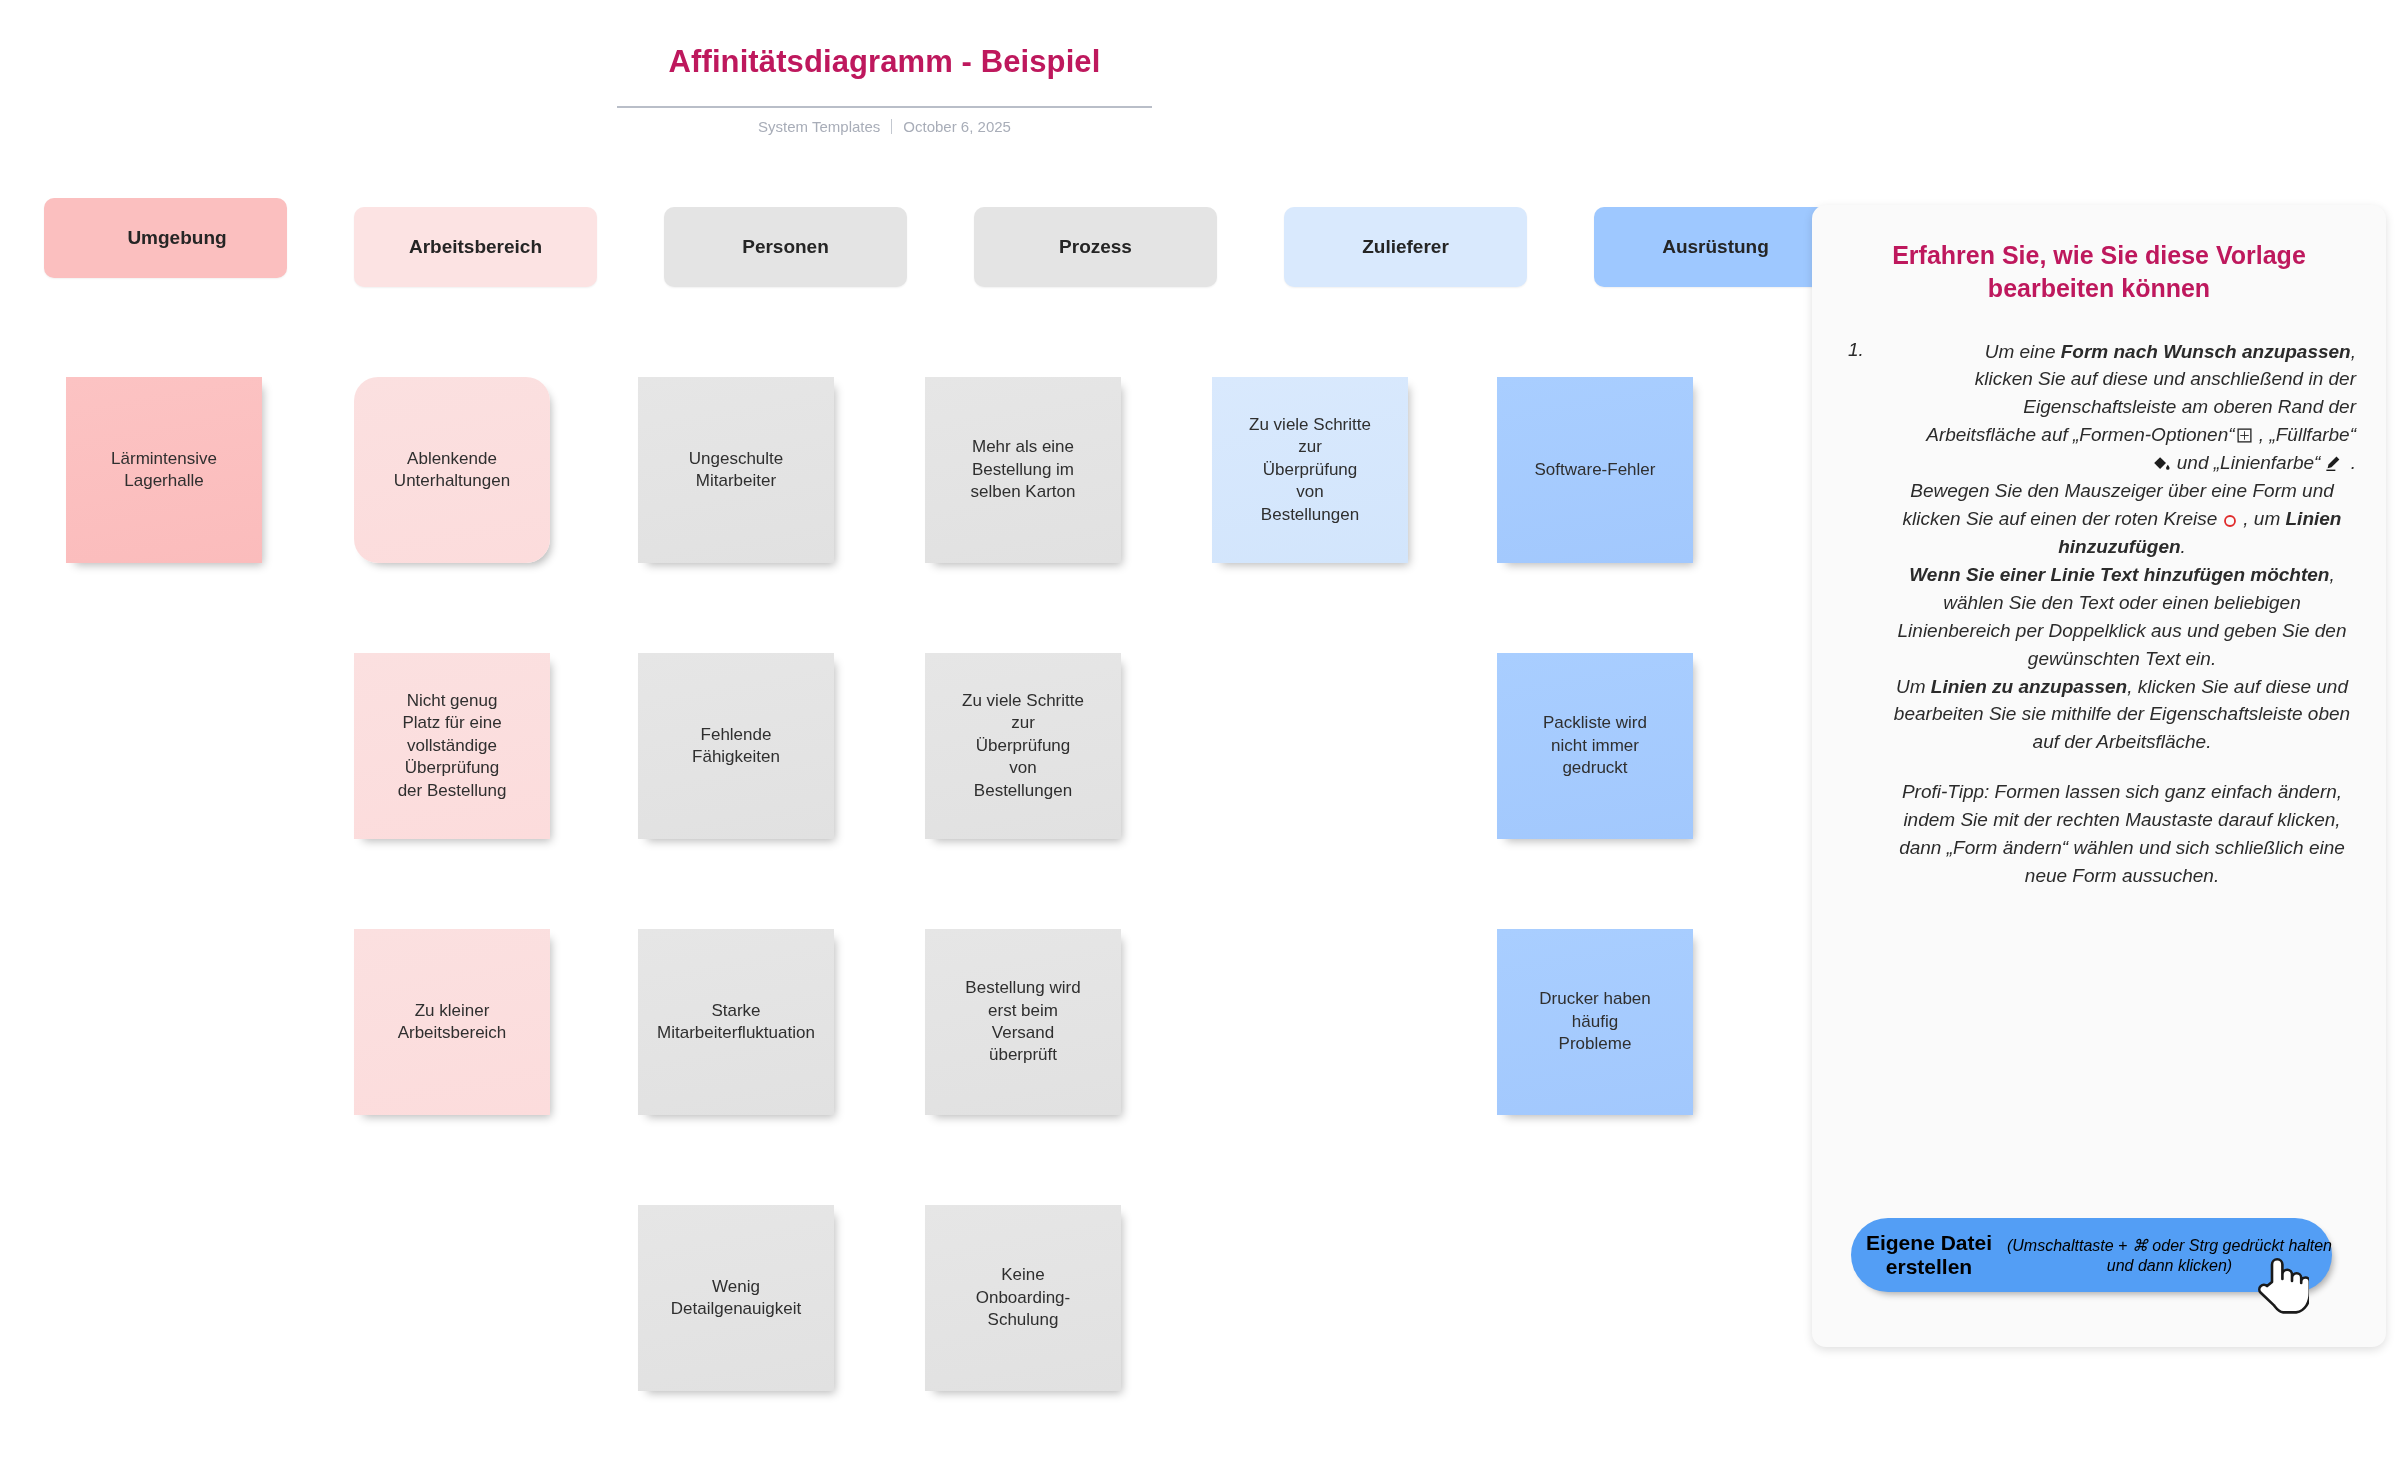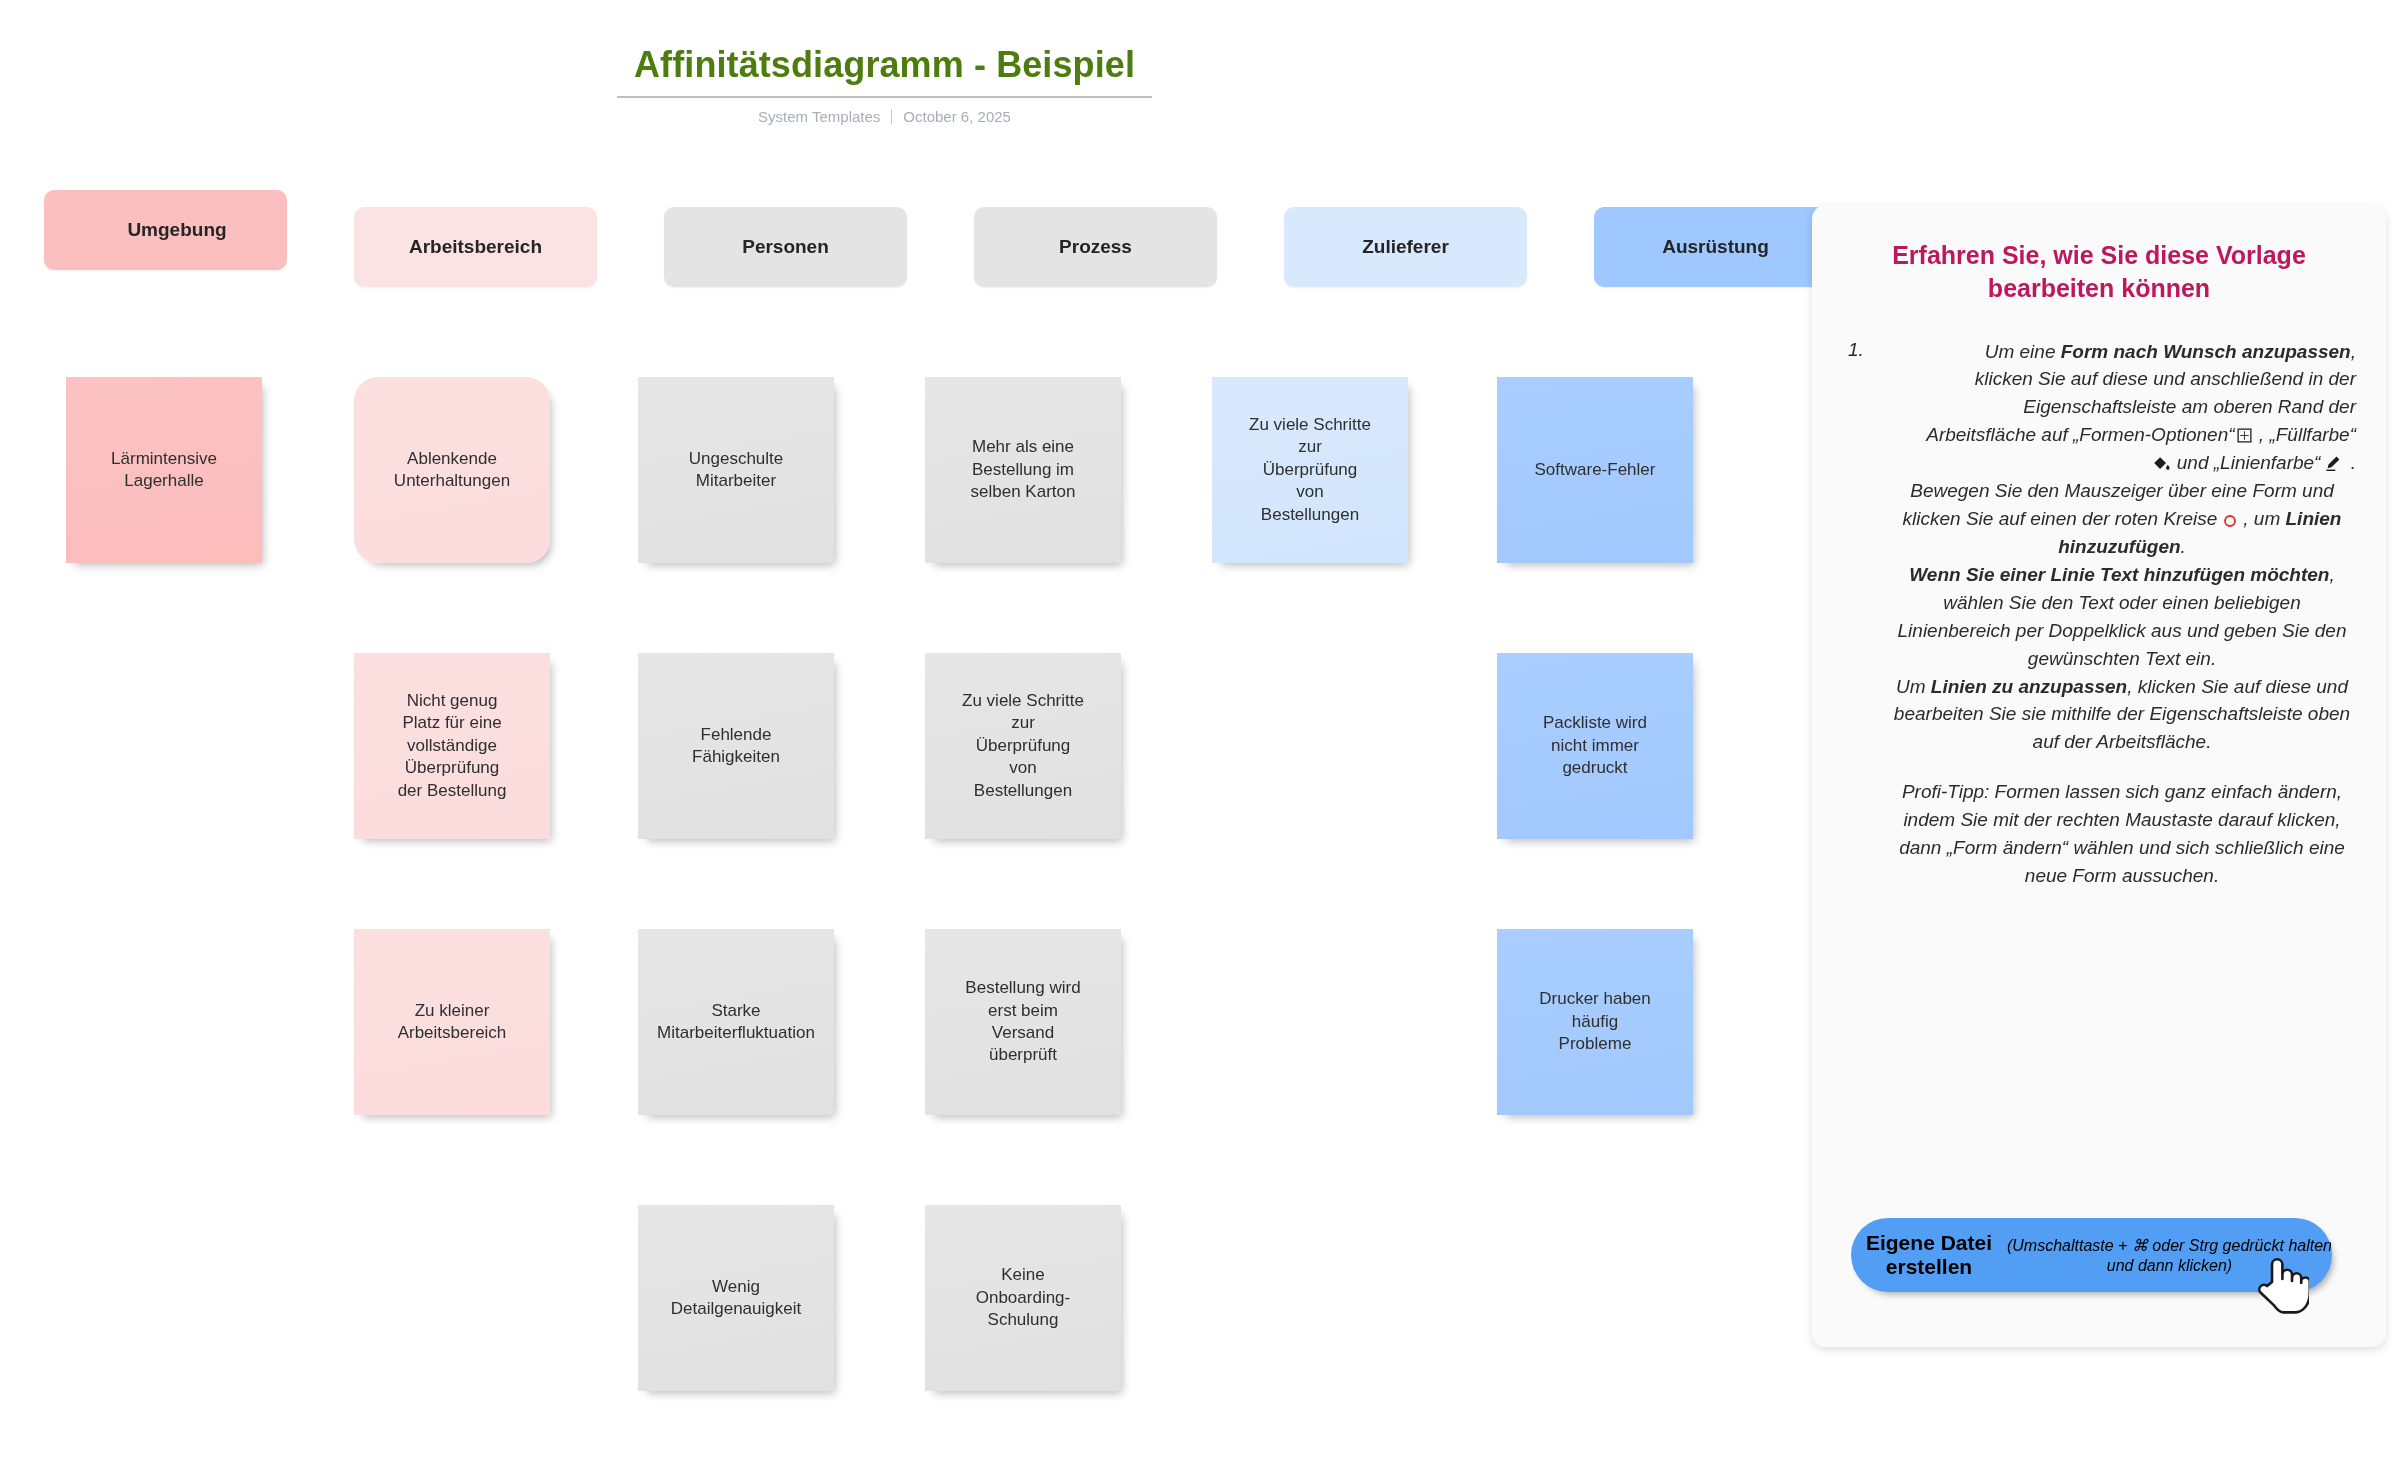--- a/index.html
+++ b/index.html
@@ -21,25 +21,25 @@
 
   
   .title-block {
     position: absolute;
     left: 617px;
     top: 44px;
     width: 535px;
     text-align: center;
   }
   .doc-title {
-    font-size: 36px;
+    font-size: 31px;
     font-weight: bold;
-    color: #4d7c0f;
+    color: #be185d;
     letter-spacing: 0.1px;
-    padding-bottom: 10px;
+    padding-bottom: 26px;
     border-bottom: 2px solid #b9bec8;
   }
   .doc-sub {
     margin-top: 10px;
     font-size: 15px;
     color: #a8adb8;
     display: flex;
     justify-content: center;
     align-items: center;
     gap: 11px;
@@ -182,21 +182,21 @@
     <div class="doc-title">Affinitätsdiagramm - Beispiel</div>
     <div class="doc-sub">
       <span>System Templates</span>
       <span class="divider"></span>
       <span>October 6, 2025</span>
     </div>
   </div>
 
   <div id="board">
       <div class="column" style="left: 44px;">
-        <div class="col-header h-pink-strong" style="top: 190px; position: absolute; padding-left: 23px;">
+        <div class="col-header h-pink-strong" style="top: 198px; position: absolute; padding-left: 23px;">
           <span>Umgebung</span>
         </div>
         <div class="note c-pink-strong" style="position: absolute; left: 22px; top: 377px;">
           <span class="note-text">Lärmintensive
 Lagerhalle</span>
         </div>
       </div>
       <div class="column" style="left: 354px;">
         <div class="col-header h-pink-soft" style="top: 207px; position: absolute;">
           <span>Arbeitsbereich</span>

